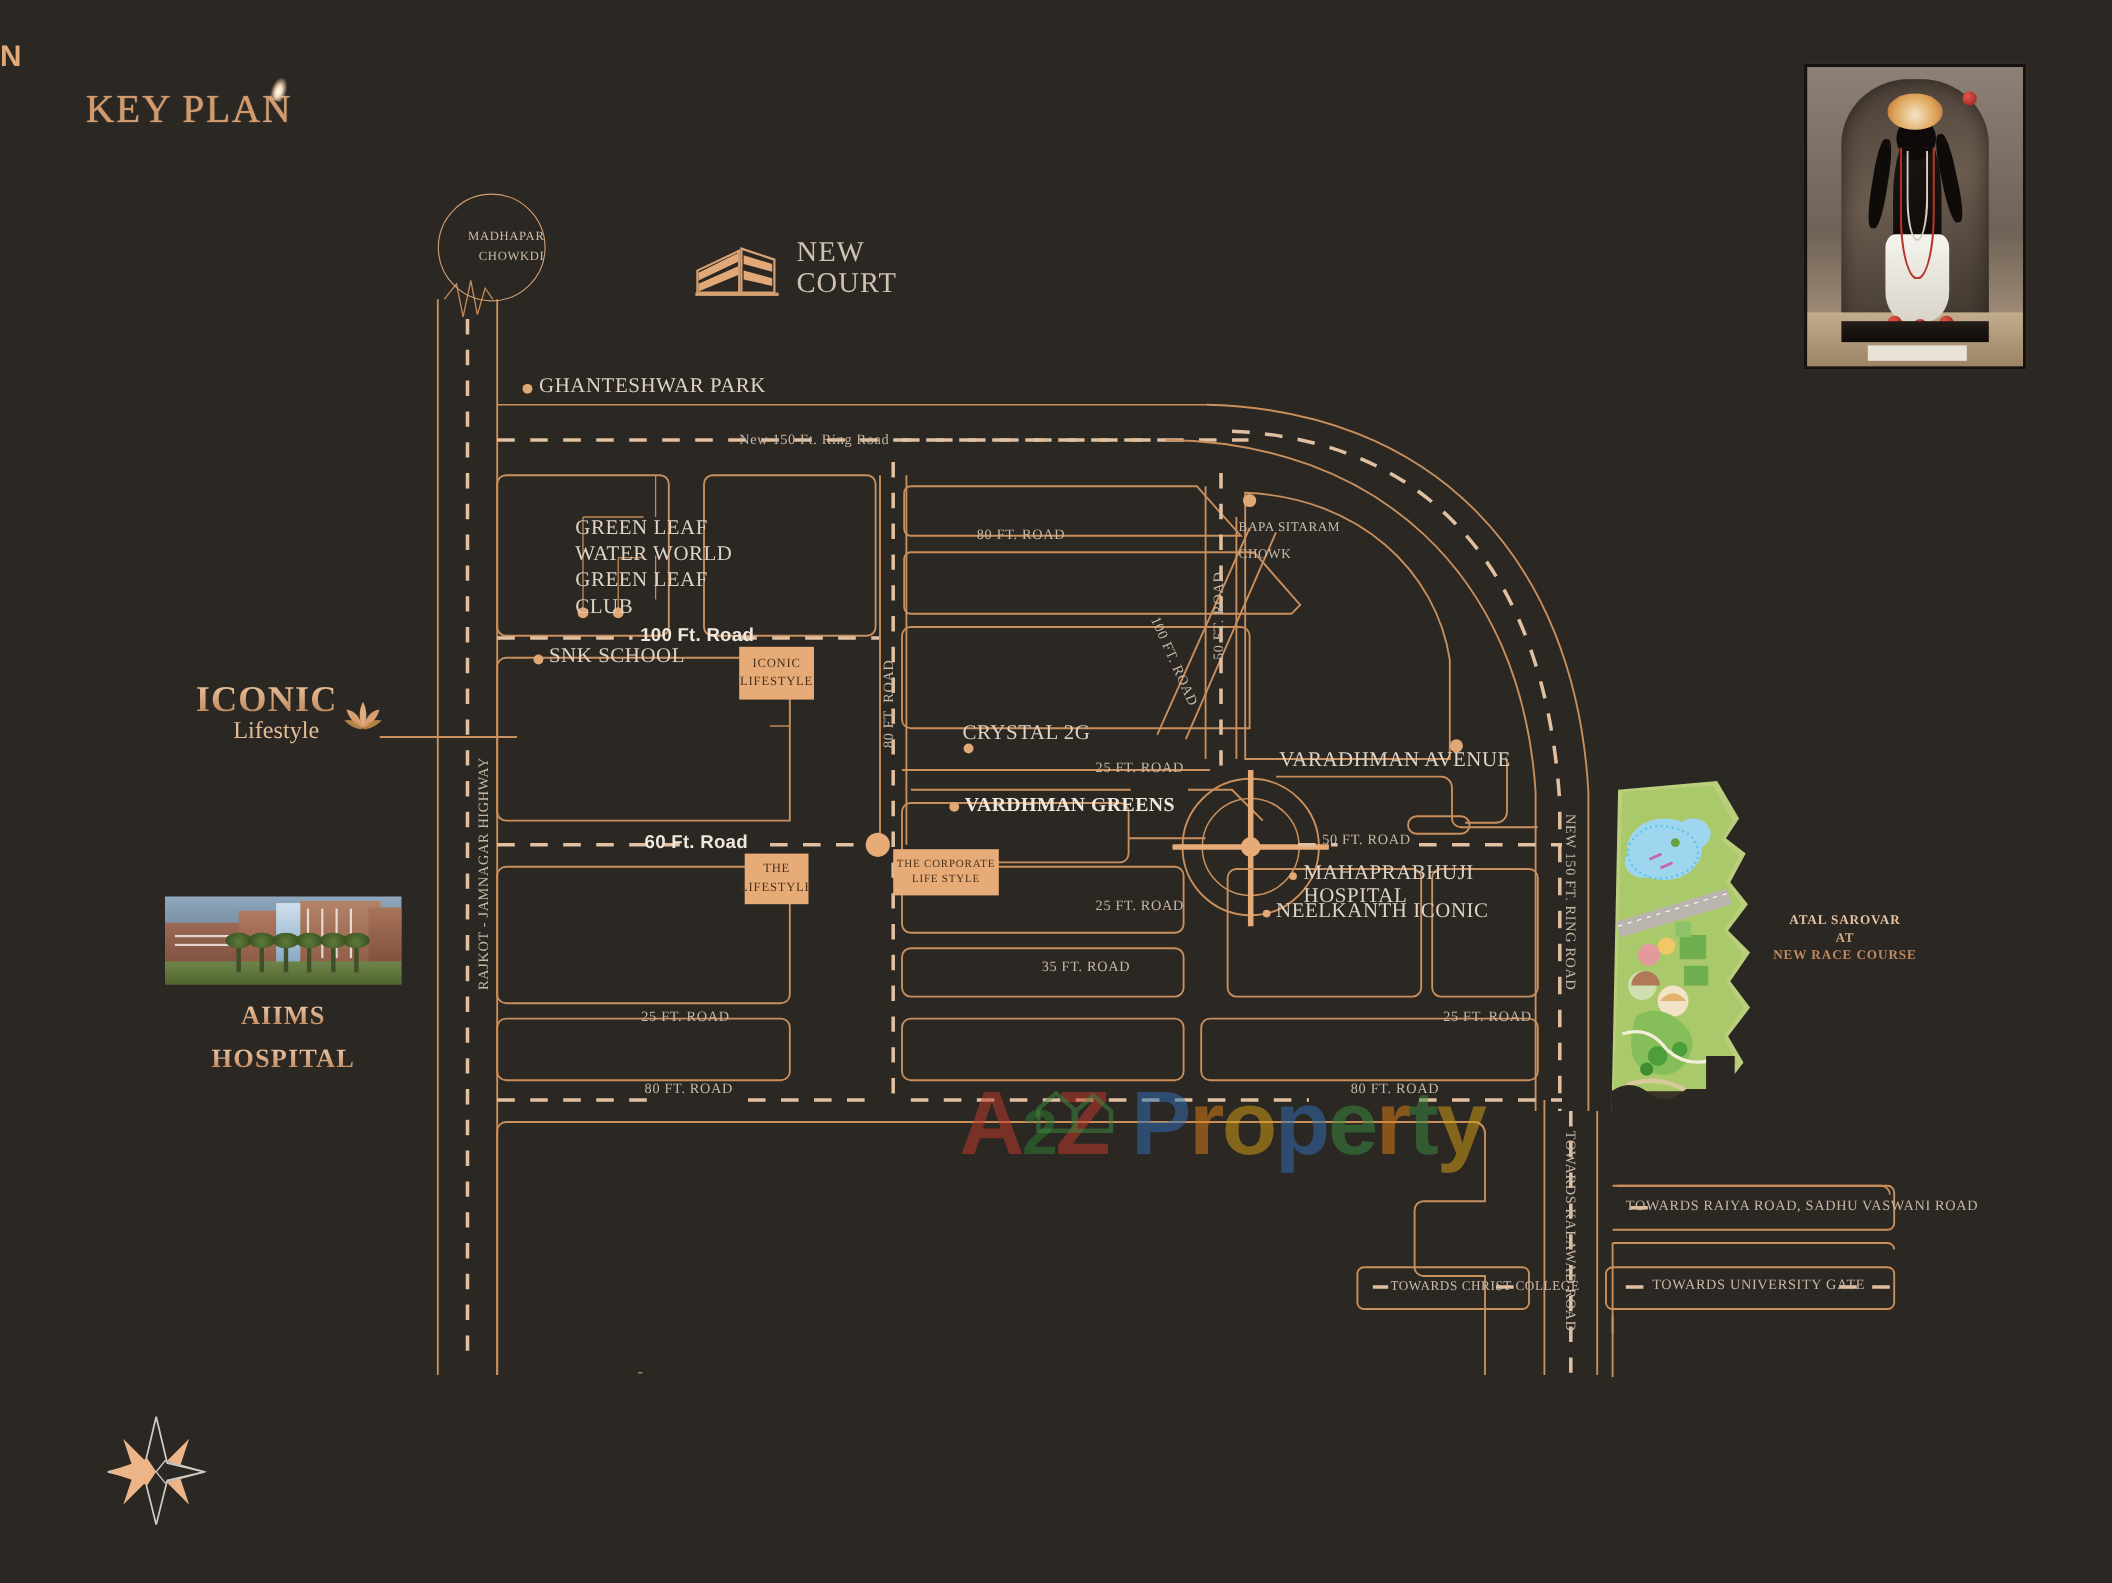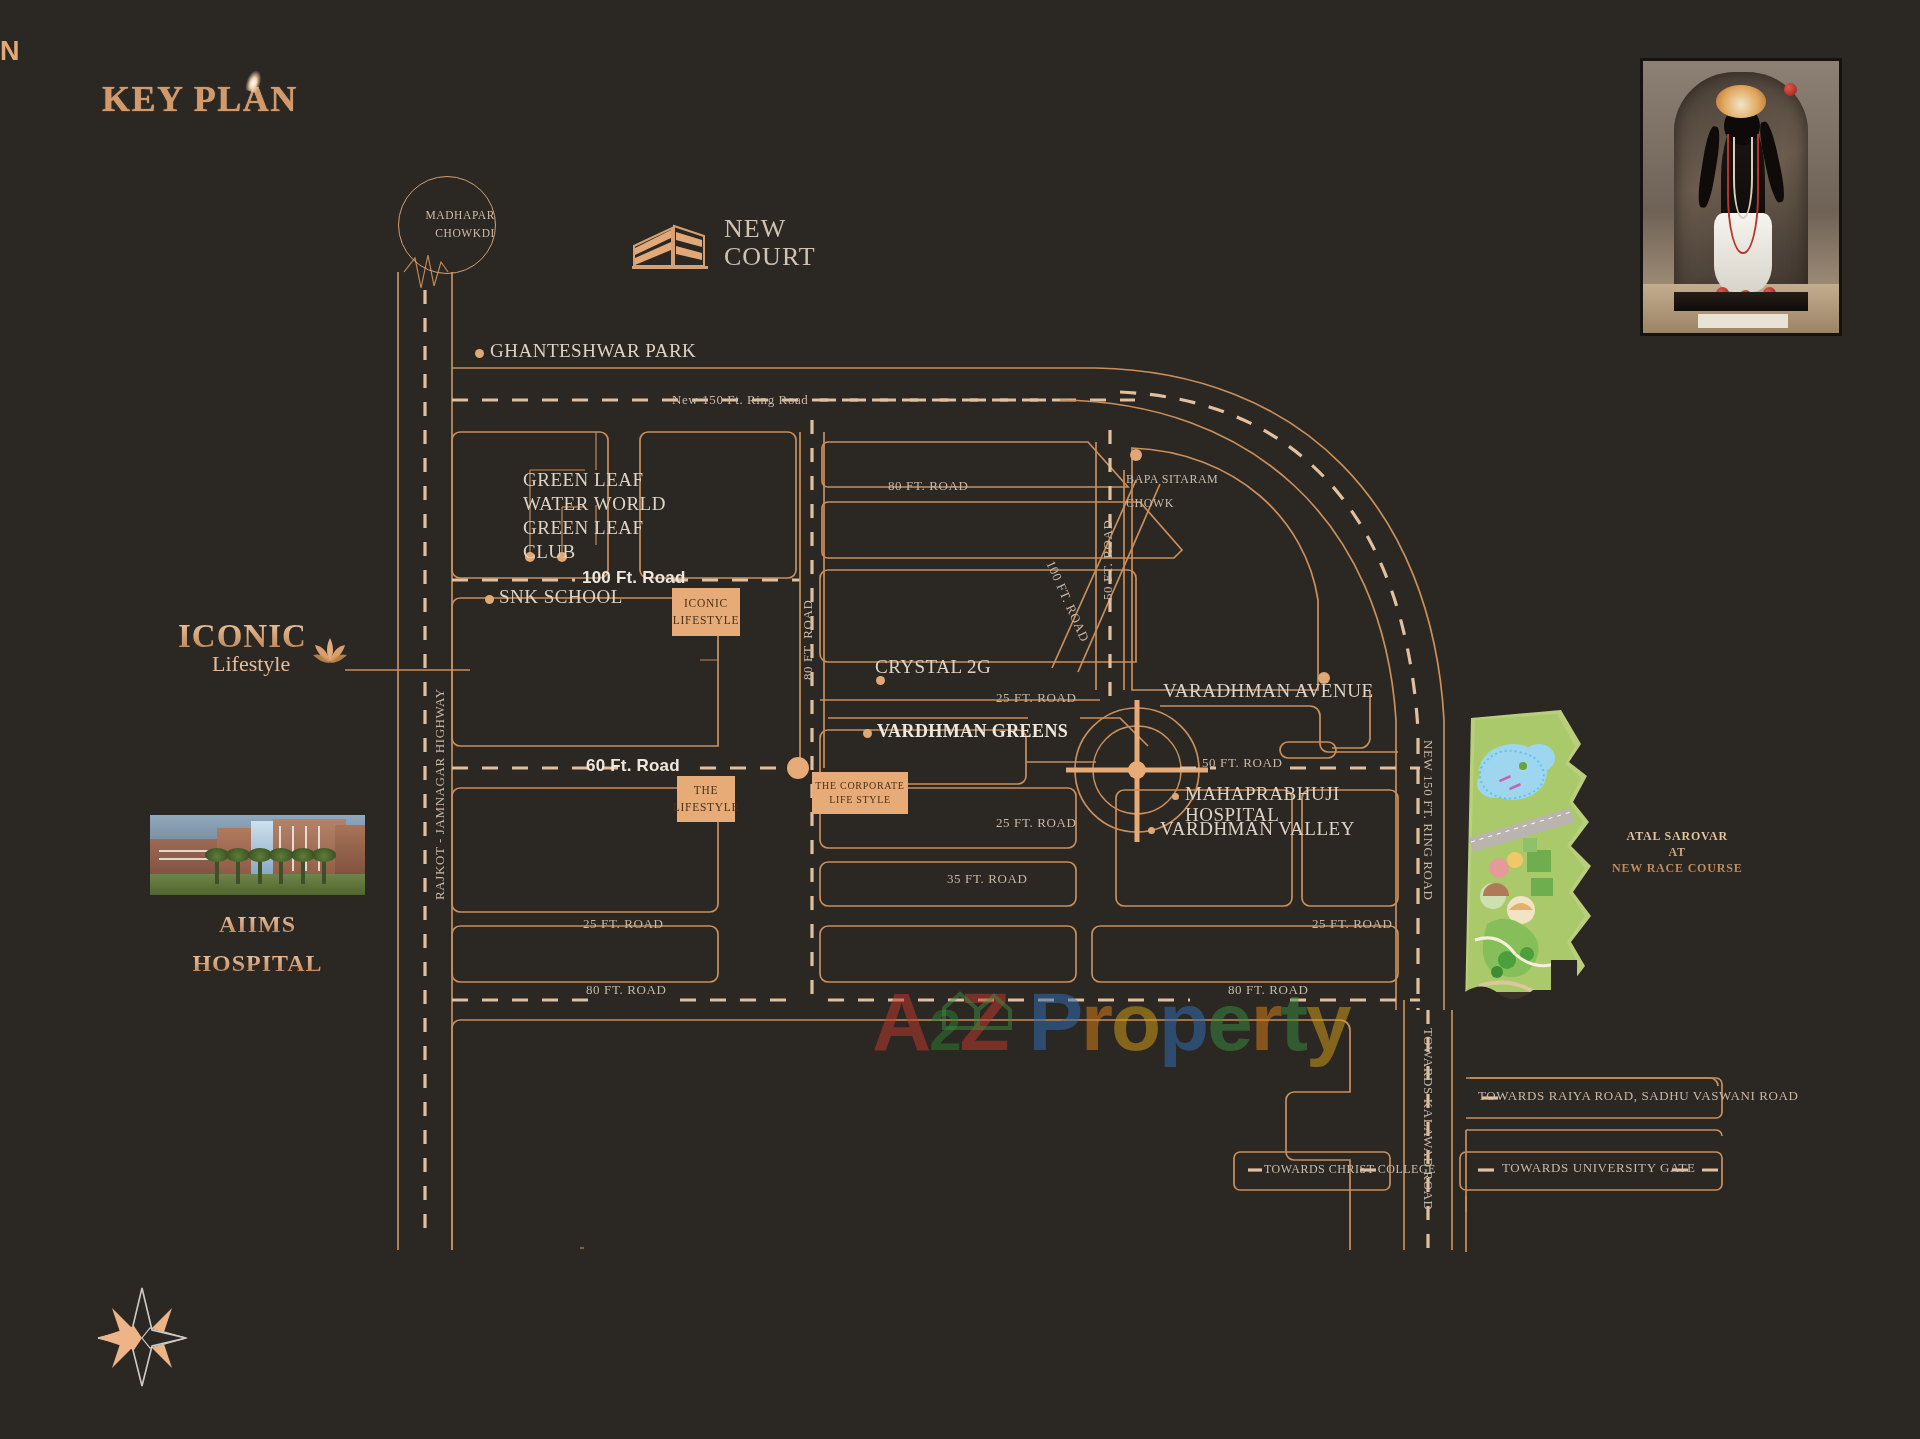--- a/index.html
+++ b/index.html
@@ -8,24 +8,23 @@
     width:1920px; height:1439px;
     position:relative; overflow:hidden;
     font-family:"Liberation Serif", serif;
     color:#d9a878;
   }
   #stage { position:absolute; inset:0; }
 
   
   .key-plan-title{
     position:absolute; left:78px; top:78px;
-    font-size:36px; letter-spacing:1.5px; font-weight:700;
+    font-size:36px; letter-spacing:1.5px; font-weight:400;
     color:#d3996a;
     text-shadow:0 0 1px #e8c39c;
-    margin-left:24px;
   }
   .title-spark{
     position:absolute; left:247px; top:70px;
     width:14px; height:22px;
     background:radial-gradient(ellipse at 50% 60%, #fff 0%, #f3d6b3 30%, rgba(230,190,150,0) 72%);
     transform:rotate(18deg);
   }
 
   
   .deity-frame{
@@ -393,21 +392,21 @@
   <div class="dot" style="left:863px; top:729px"></div>
   <div class="lbl poi-b" style="left:877px; top:721px">VARDHMAN GREENS</div>
 
   <div class="lbl poi" style="left:1163px; top:680px">VARADHMAN AVENUE</div>
 
   <div class="dot sm" style="left:1172px; top:793px"></div>
   <div class="lbl poi" style="left:1185px; top:783px">MAHAPRABHUJI</div>
   <div class="lbl poi" style="left:1185px; top:804px">HOSPITAL</div>
 
   <div class="dot sm" style="left:1148px; top:827px"></div>
-  <div class="lbl poi" style="left:1160px; top:818px">VARDHMAN VALLEY</div>
+  <div class="lbl poi" style="left:1160px; top:818px">NEELKANTH ICONIC</div>
 
   <div class="lbl small" style="left:1126px; top:472px">BAPA SITARAM</div>
   <div class="lbl small" style="left:1126px; top:496px">CHOWK</div>
 
   <div class="lbl rd" style="left:672px; top:392px">New 150 Ft. Ring Road</div>
   <div class="lbl rd-lg" style="left:582px; top:568px">100 Ft. Road</div>
   <div class="lbl rd-lg" style="left:586px; top:756px">60 Ft. Road</div>
   <div class="lbl rd" style="left:1202px; top:755px">50 FT. ROAD</div>
   <div class="lbl rd" style="left:996px; top:690px">25 FT. ROAD</div>
   <div class="lbl rd" style="left:996px; top:815px">25 FT. ROAD</div>

